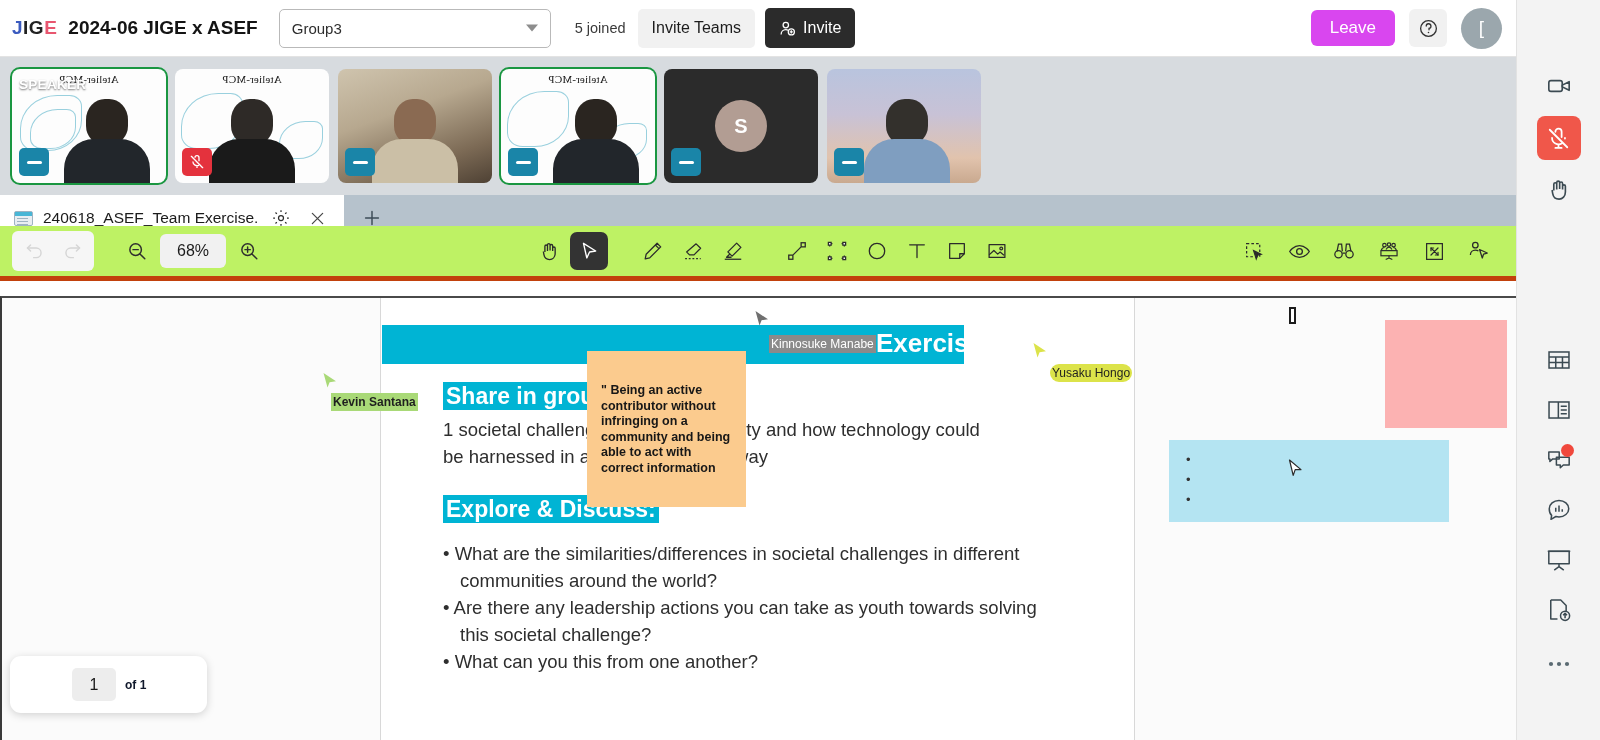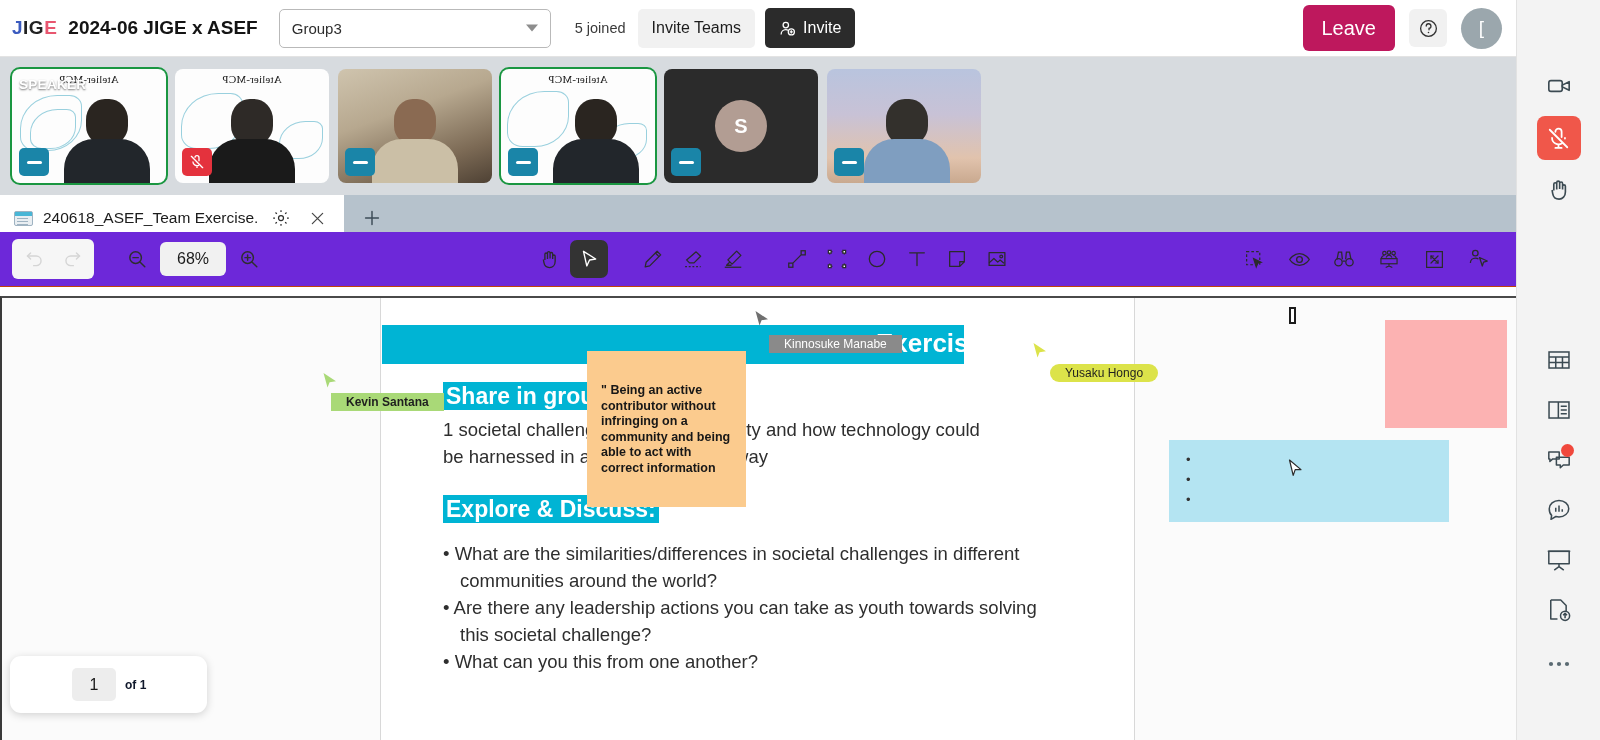--- a/index.html
+++ b/index.html
@@ -51,23 +51,23 @@
     display: flex; align-items: center;
   }
   .invite-btn {
     margin-left: 10px; height: 40px; padding: 0 14px;
     background: #2b2b2b; border: none; border-radius: 5px;
     color: #fff; font-size: 16px; cursor: pointer;
     display: flex; align-items: center; gap: 7px;
     font-family: "Liberation Sans", sans-serif;
   }
   .leave-btn {
-    margin-left: auto; height: 46px; padding: 0 19px;
-    background: #be185d; border: none; border-radius: 6px;
-    color: #fff; font-size: 20px; font-weight: 500; cursor: pointer;
+    margin-left: auto; height: 36px; padding: 0 19px;
+    background: #d946ef; border: none; border-radius: 6px;
+    color: #fff; font-size: 17px; font-weight: 500; cursor: pointer;
     font-family: "Liberation Sans", sans-serif;
   }
   .help-btn {
     margin-left: 14px; width: 38px; height: 38px; border-radius: 6px;
     background: #f1f1f1; border: none; cursor: pointer;
     display: flex; align-items: center; justify-content: center;
   }
   .avatar-btn {
     margin-left: 14px; margin-right: 14px;
     width: 41px; height: 41px; border-radius: 50%;
@@ -170,23 +170,23 @@
     width: 26px; height: 26px; display: flex; align-items: center;
     justify-content: center; cursor: pointer; flex: 0 0 auto;
   }
   .add-tab {
     width: 56px; display: flex; align-items: center; justify-content: center;
     cursor: pointer;
   }
 
   
   .toolbar {
-    position: absolute; left: 0; top: 232px; width: 1516px; height: 55px;
-    background: #6d28d9; display: flex; align-items: center;
-    border-bottom: 1px solid #c2410c;
+    position: absolute; left: 0; top: 226px; width: 1516px; height: 55px;
+    background: #bef264; display: flex; align-items: center;
+    border-bottom: 5px solid #c2410c;
   }
   .undo-group {
     margin-left: 12px; display: flex; background: #f6f6f6; border-radius: 6px;
     padding: 3px;
   }
   .tb-btn {
     width: 38px; height: 34px; display: flex; align-items: center;
     justify-content: center; cursor: pointer; border-radius: 6px;
     background: transparent; border: none;
   }
@@ -264,21 +264,21 @@
     background: #b4e4f2;
   }
   .sticky-blue .dot {
     font-size: 13px; color: #333; line-height: 20px; padding-left: 17px;
   }
 
   
   .cursor-wrap { position: absolute; }
   .cursor-label {
     position: absolute; white-space: nowrap; font-size: 12px;
-    padding: 2px 15px; font-family: "Liberation Sans", sans-serif;
+    padding: 2px 2px; font-family: "Liberation Sans", sans-serif;
   }
   .lbl-gray { background: #8a8a8a; color: #ffffff; }
   .lbl-green { background: #a9d977; color: #1f1f1f; }
   .lbl-yellow { background: #dce34a; color: #1f1f1f; }
 
   .text-caret {
     position: absolute; left: 1289px; top: 307px; width: 7px; height: 17px;
     border: 2px solid #1c1c1c; background: #ffffff;
   }
   .mouse-pointer { position: absolute; left: 1288px; top: 459px; }

